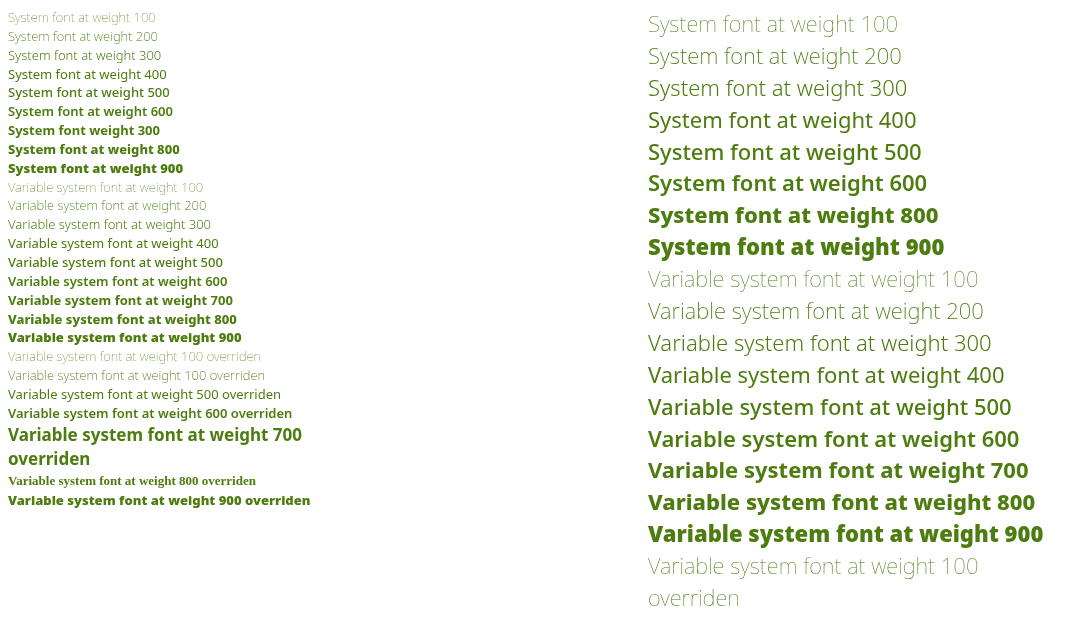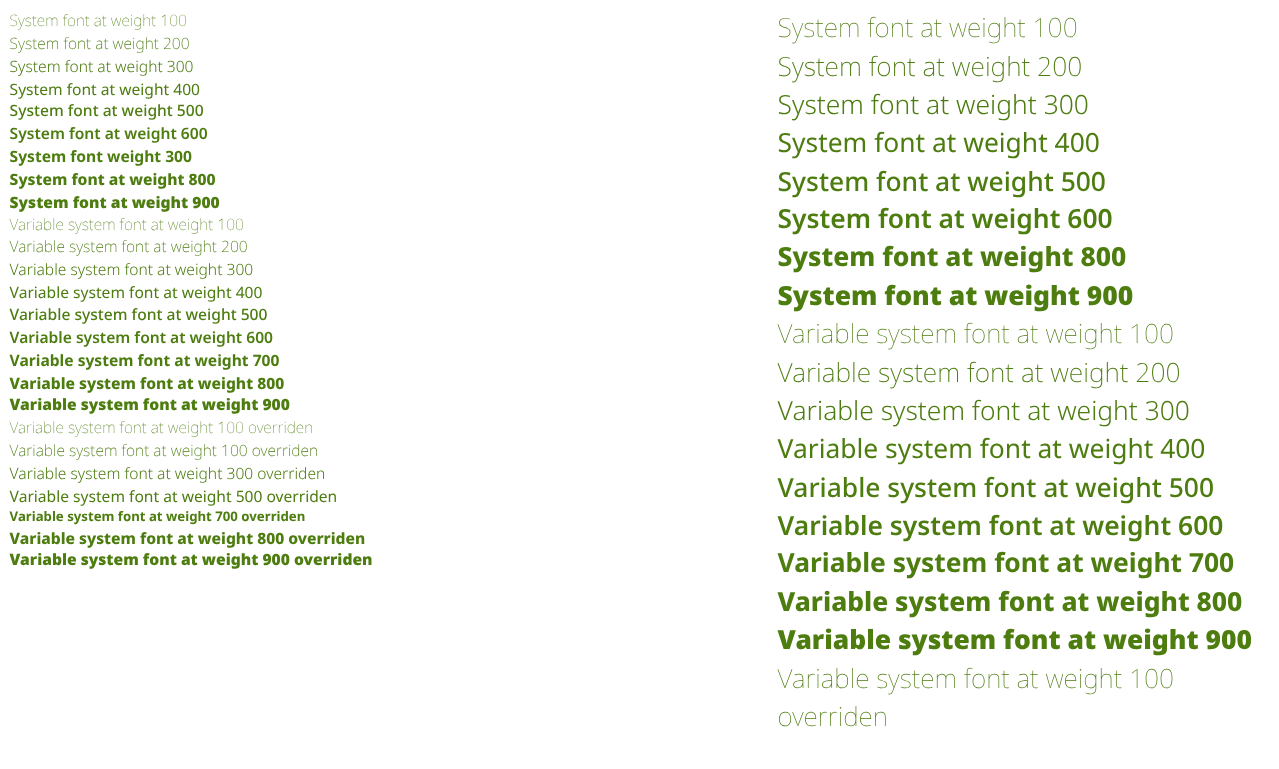--- a/index.html
+++ b/index.html
@@ -49,24 +49,24 @@
       <span class="text-item" style="font-weight: 200; font-size: 13px; line-height: 1.45;">Variable system font at weight 200</span>
       <span class="text-item" style="font-weight: 300; font-size: 13px; line-height: 1.45;">Variable system font at weight 300</span>
       <span class="text-item" style="font-weight: 400; font-size: 13px; line-height: 1.45;">Variable system font at weight 400</span>
       <span class="text-item" style="font-weight: 500; font-size: 13px; line-height: 1.45;">Variable system font at weight 500</span>
       <span class="text-item" style="font-weight: 600; font-size: 13px; line-height: 1.45;">Variable system font at weight 600</span>
       <span class="text-item" style="font-weight: 700; font-size: 13px; line-height: 1.45;">Variable system font at weight 700</span>
       <span class="text-item" style="font-weight: 800; font-size: 13px; line-height: 1.45;">Variable system font at weight 800</span>
       <span class="text-item" style="font-weight: 900; font-size: 13px; line-height: 1.45;">Variable system font at weight 900</span>
       <span class="text-item" style="font-weight: 100; font-size: 13px; line-height: 1.45;">Variable system font at weight 100 overriden</span>
       <span class="text-item" style="font-weight: 200; font-size: 13px; line-height: 1.45;">Variable system font at weight 100 overriden</span>
-      <span class="text-item" style="font-weight: 300; font-size: 13px; line-height: 1.45;">Variable system font at weight 300 overriden</span>
       <span class="text-item" style="font-weight: 400; font-size: 13px; line-height: 1.45;">Variable system font at weight 500 overriden</span>
-      <span class="text-item" style="font-weight: 700; font-size: 11px; line-height: 1.45;">Variable system font at weight 700 overriden</span>
-      <span class="text-item" style="font-weight: 800; font-size: 13px; line-height: 1.45;">Variable system font at weight 800 overriden</span>
+      <span class="text-item" style="font-weight: 600; font-size: 13px; line-height: 1.45;">Variable system font at weight 600 overriden</span>
+      <span class="text-item" style="font-weight: 700; font-size: 17px; line-height: 1.45;">Variable system font at weight 700 overriden</span>
+      <span class="text-item" style="font-weight: 800; font-size: 13px; line-height: 1.45; font-family: Liberation Serif, serif;">Variable system font at weight 800 overriden</span>
       <span class="text-item" style="font-weight: 900; font-size: 13px; line-height: 1.45;">Variable system font at weight 900 overriden</span>
     </div>
   <div class="col-right" id="right-col">
       <span class="text-item" style="font-weight: 100; font-size: 22px; line-height: 1.45;">System font at weight 100</span>
       <span class="text-item" style="font-weight: 200; font-size: 22px; line-height: 1.45;">System font at weight 200</span>
       <span class="text-item" style="font-weight: 300; font-size: 22px; line-height: 1.45;">System font at weight 300</span>
       <span class="text-item" style="font-weight: 400; font-size: 22px; line-height: 1.45;">System font at weight 400</span>
       <span class="text-item" style="font-weight: 500; font-size: 22px; line-height: 1.45;">System font at weight 500</span>
       <span class="text-item" style="font-weight: 600; font-size: 22px; line-height: 1.45;">System font at weight 600</span>
       <span class="text-item" style="font-weight: 800; font-size: 22px; line-height: 1.45;">System font at weight 800</span>

